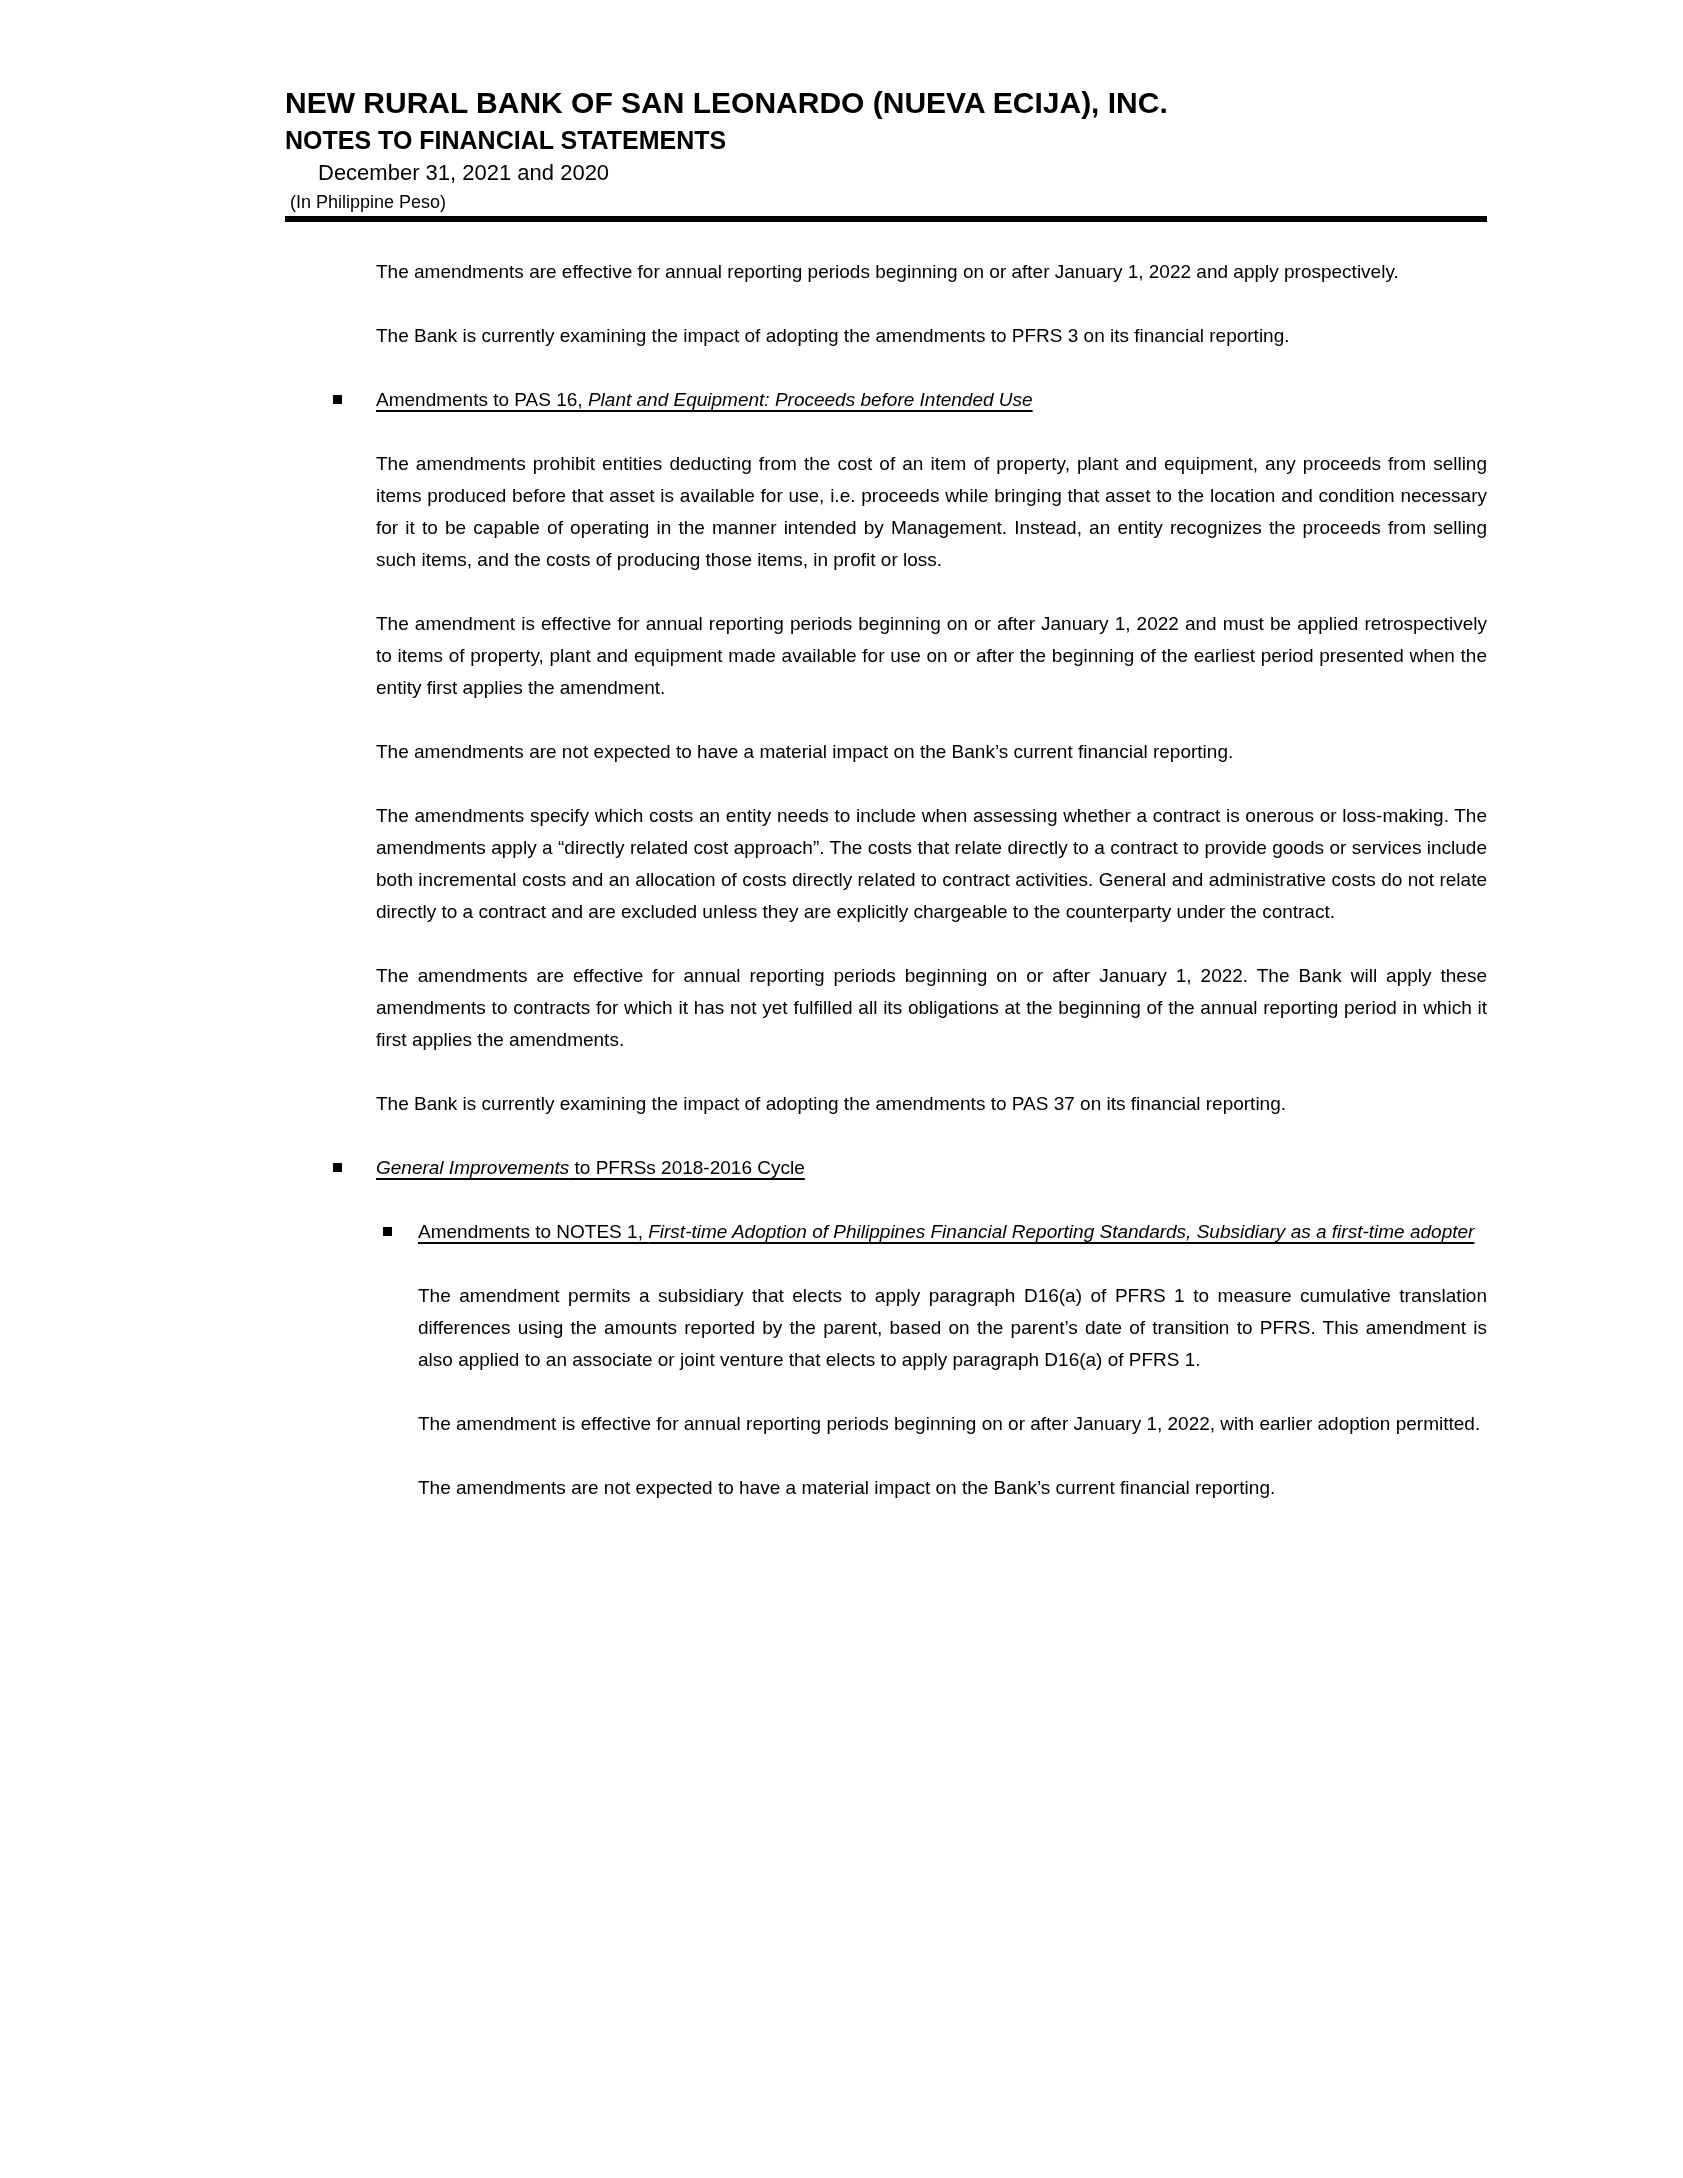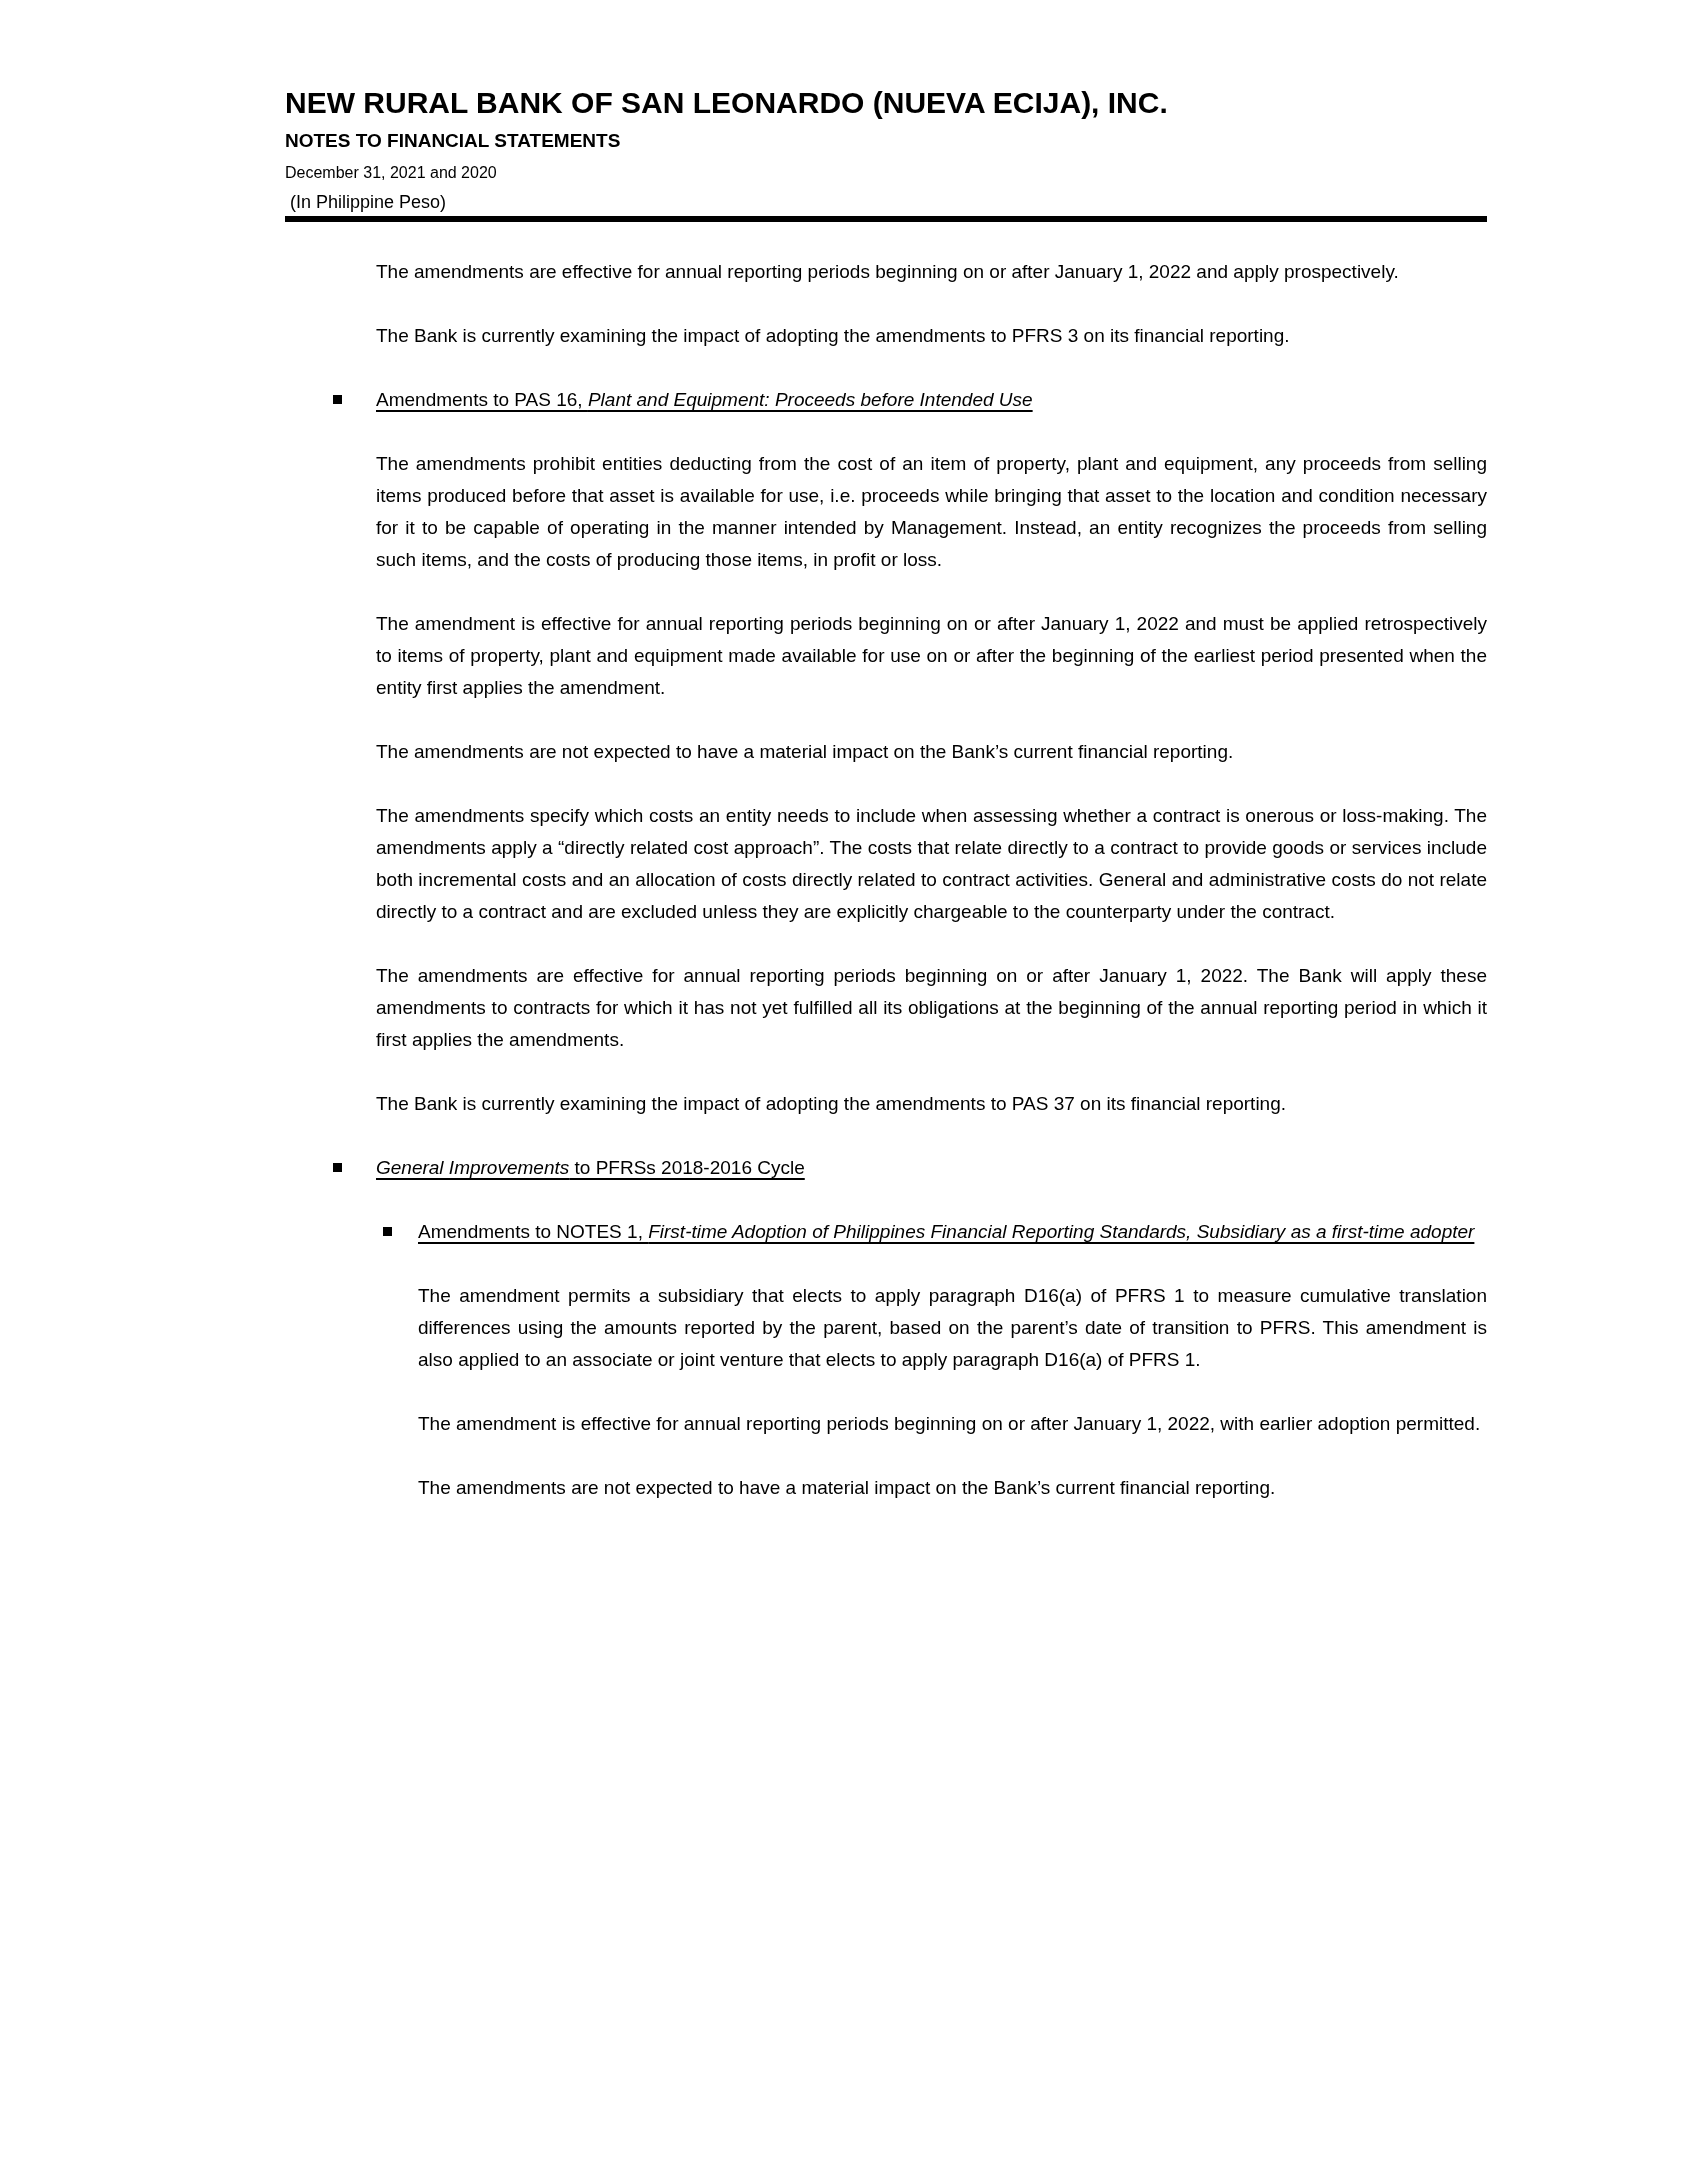--- a/index.html
+++ b/index.html
@@ -8,22 +8,22 @@
     width: 1683px;
     height: 1572px;
     background: #ffffff;
     color: #000000;
     font-family: "Liberation Sans", sans-serif;
     overflow: hidden;
     box-sizing: border-box;
   }
   .header { padding: 85px 196px 0 285px; }
   .h1 { font-size: 30px; font-weight: bold; line-height: 36px; white-space: nowrap; }
-  .h2 { font-size: 19px; font-weight: bold; line-height: 31px; margin-top: 4px; }
-  .h3 { font-size: 16px; line-height: 30px; margin-top: 2px; }
+  .h2 { font-size: 25px; font-weight: bold; line-height: 31px; margin-top: 4px; }
+  .h3 { font-size: 22px; line-height: 30px; margin-top: 2px; margin-left: 33px; }
   .h4 { font-size: 18px; line-height: 24px; margin-top: 2px; padding-left: 5px; }
   .rule { height: 6px; background: #000000; margin-top: 2px; }
 
   .content {
     margin: 34px 196px 0 376px;
     font-size: 19px;
     line-height: 32px;
   }
   .para { margin: 0 0 32px 0; text-align: justify; }
   .bullet { position: relative; margin: 0 0 32px 0; }

